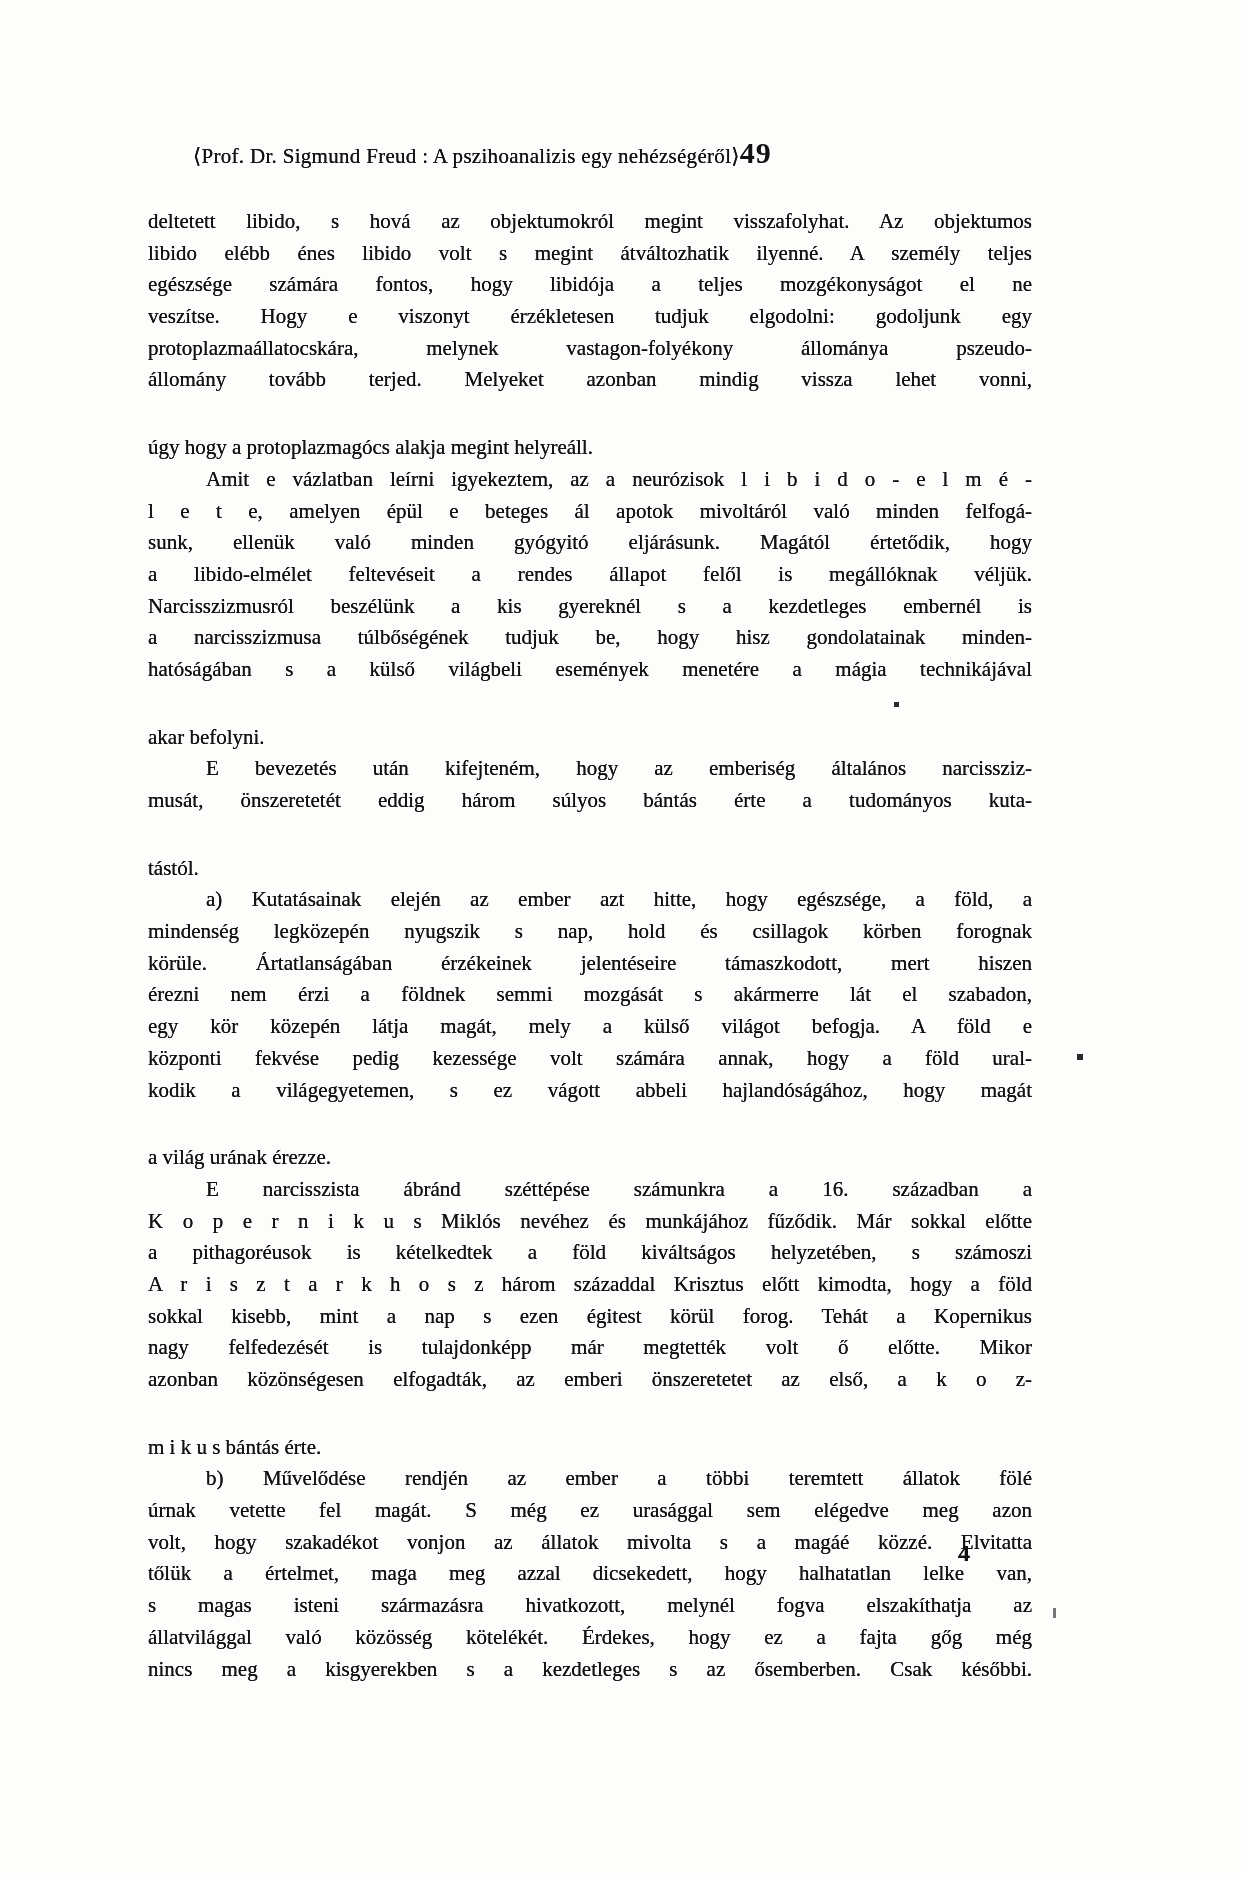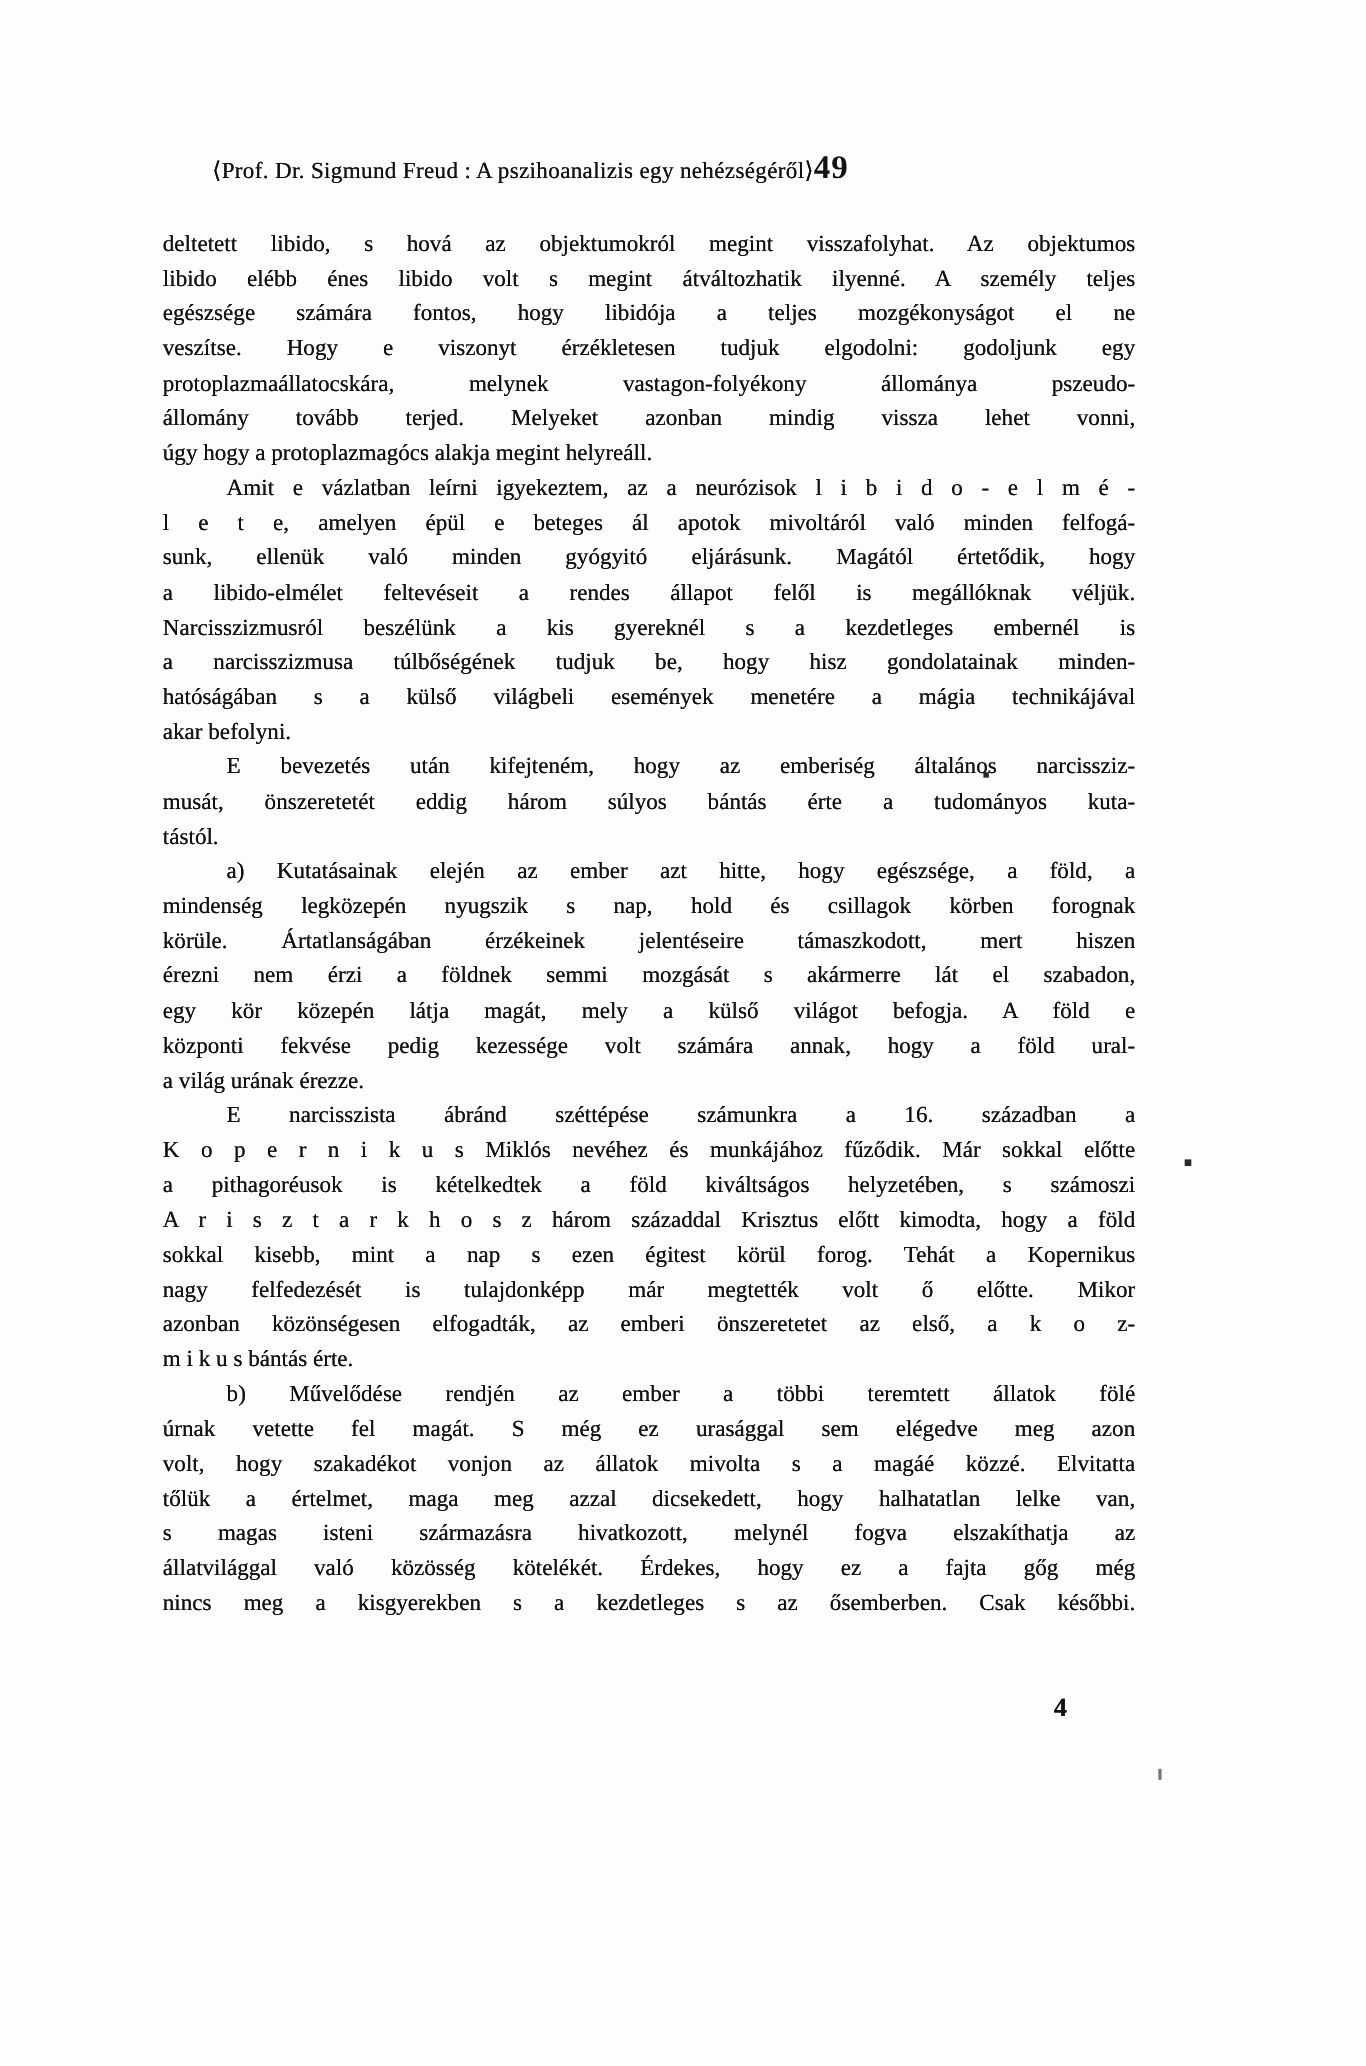--- a/index.html
+++ b/index.html
@@ -36,21 +36,21 @@
     height:31.7px;
     line-height:31.7px;
     font-size:21px;
     text-align:justify;
     text-align-last:justify;
     text-justify:inter-word;
     white-space:normal;
     text-shadow:0 0 0.6px #121212;
   }
   .line.ind{text-indent:58px;}
-  .line.end{text-align-last:left;}
+  .line.end{text-align-last:left;margin-top:36px;}
   .footer-num{
     position:absolute;
     left:928px;top:1540px;width:72px;
     text-align:center;
     font-size:24px;
     font-weight:bold;
     text-shadow:0 0 0.6px #121212;
   }
   .speck{position:absolute;background:#2a2a2a;}
   .speck-a{left:894px;top:702px;width:5px;height:5px;}
@@ -85,20 +85,21 @@
       <div class="line end">akar befolyni.</div>
       <div class="line ind">E bevezetés után kifejteném, hogy az emberiség általános narcissziz-</div>
       <div class="line">musát, önszeretetét eddig három súlyos bántás érte a tudományos kuta-</div>
       <div class="line end">tástól.</div>
       <div class="line ind">a) Kutatásainak elején az ember azt hitte, hogy egészsége, a föld, a</div>
       <div class="line">mindenség legközepén nyugszik s nap, hold és csillagok körben forognak</div>
       <div class="line">körüle. Ártatlanságában érzékeinek jelentéseire támaszkodott, mert hiszen</div>
       <div class="line">érezni nem érzi a földnek semmi mozgását s akármerre lát el szabadon,</div>
       <div class="line">egy kör közepén látja magát, mely a külső világot befogja. A föld e</div>
       <div class="line">központi fekvése pedig kezessége volt számára annak, hogy a föld ural-</div>
+      <div class="line">kodik a világegyetemen, s ez vágott abbeli hajlandóságához, hogy magát</div>
       <div class="line end">a világ urának érezze.</div>
       <div class="line ind">E narcisszista ábránd széttépése számunkra a 16. században a</div>
       <div class="line">K o p e r n i k u s Miklós nevéhez és munkájához fűződik. Már sokkal előtte</div>
       <div class="line">a pithagoréusok is kételkedtek a föld kiváltságos helyzetében, s számoszi</div>
       <div class="line">A r i s z t a r k h o s z három századdal Krisztus előtt kimodta, hogy a föld</div>
       <div class="line">sokkal kisebb, mint a nap s ezen égitest körül forog. Tehát a Kopernikus</div>
       <div class="line">nagy felfedezését is tulajdonképp már megtették volt ő előtte. Mikor</div>
       <div class="line">azonban közönségesen elfogadták, az emberi önszeretetet az első, a k o z-</div>
       <div class="line end">m i k u s bántás érte.</div>
       <div class="line ind">b) Művelődése rendjén az ember a többi teremtett állatok fölé</div>

